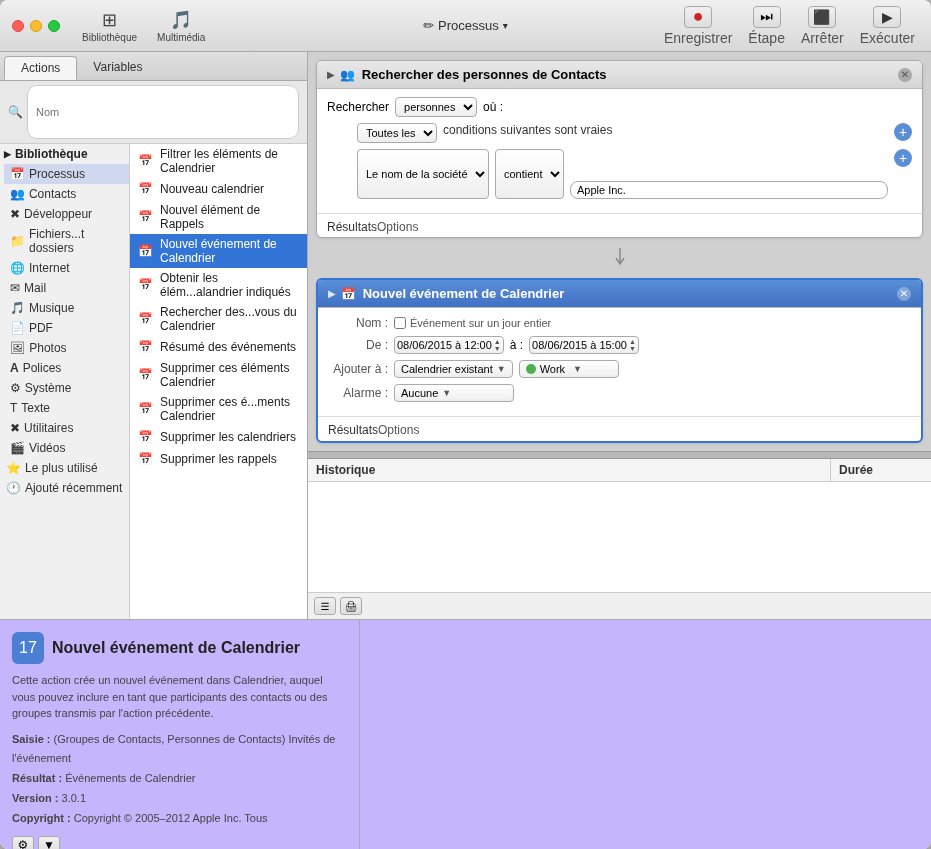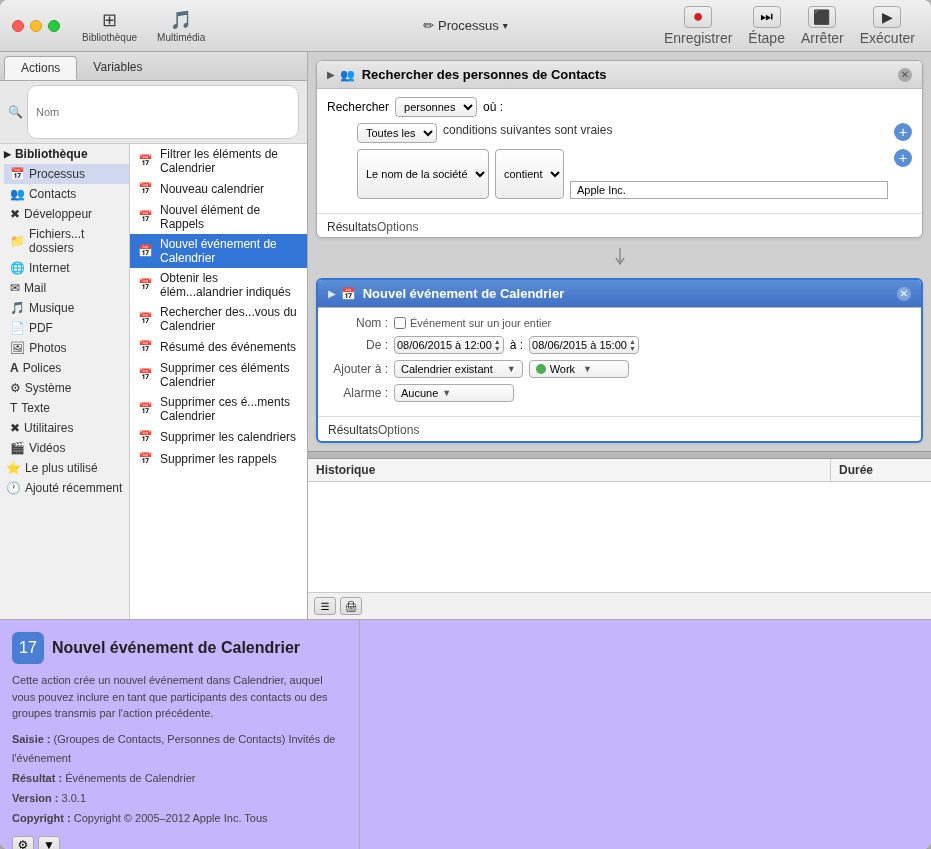--- a/index.html
+++ b/index.html
@@ -287,21 +287,21 @@
     .form-select {
       border: 1px solid #aaa;
       border-radius: 4px;
       padding: 2px 4px;
       font-size: 11px;
       background: linear-gradient(to bottom, #fff, #eee);
       cursor: pointer;
     }
     .form-input {
       border: 1px solid #aaa;
-      border-radius: 0;
+      border-radius: 8px;
       padding: 2px 6px;
       font-size: 11px;
       flex: 1;
       margin-top: 32px;
     }
     .form-input.wide {
       width: 200px;
     }
     .conditions-row {
       display: flex;
@@ -470,21 +470,21 @@
     }
     .stepper-btn {
       font-size: 7px;
       line-height: 1;
       cursor: pointer;
       color: #555;
     }
     .calendar-add-btn {
       display: flex;
       align-items: center;
-      gap: 10px;
+      gap: 0;
       border: 1px solid #aaa;
       border-radius: 4px;
       background: linear-gradient(to bottom, #fff, #eee);
       padding: 2px 6px;
       font-size: 11px;
       cursor: pointer;
     }
     .calendar-dropdown {
       display: flex;
       align-items: center;

